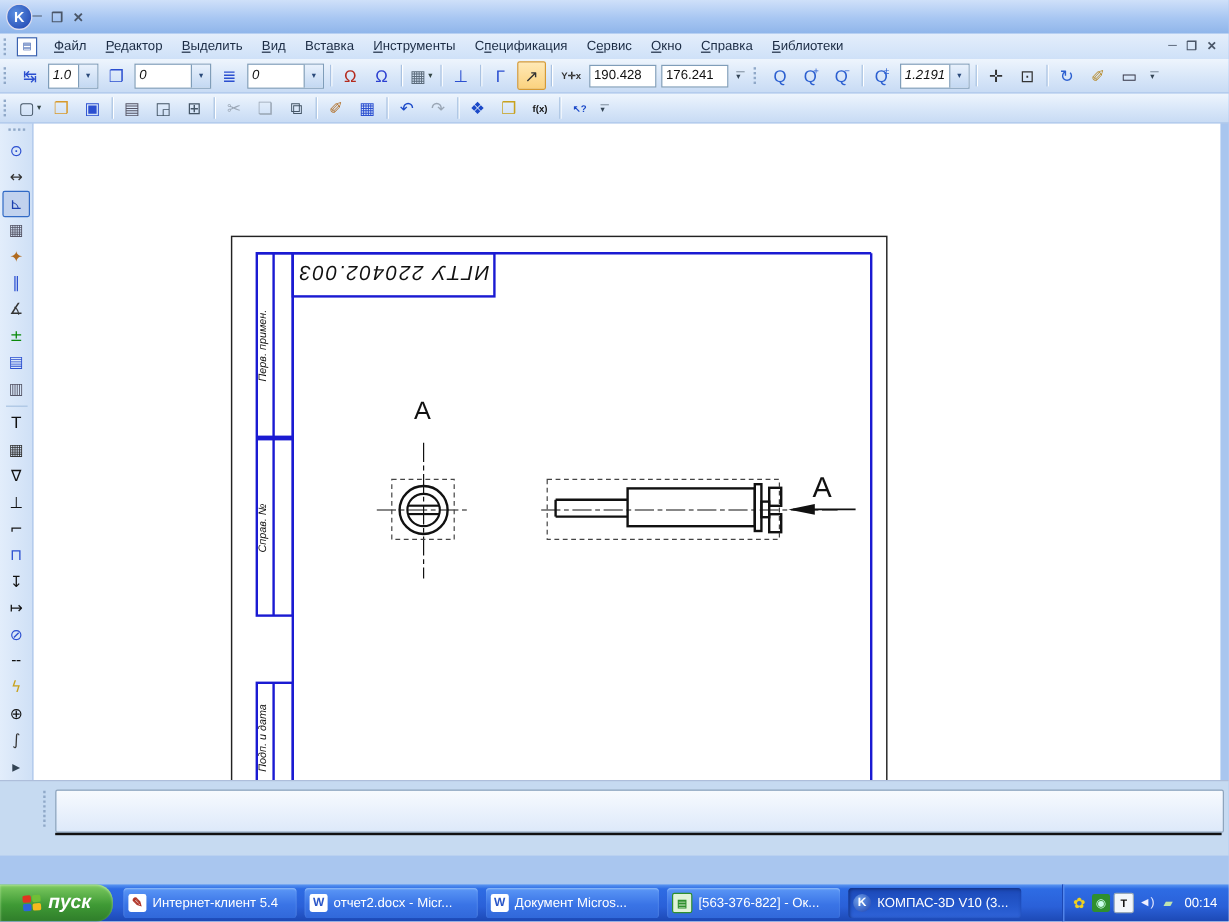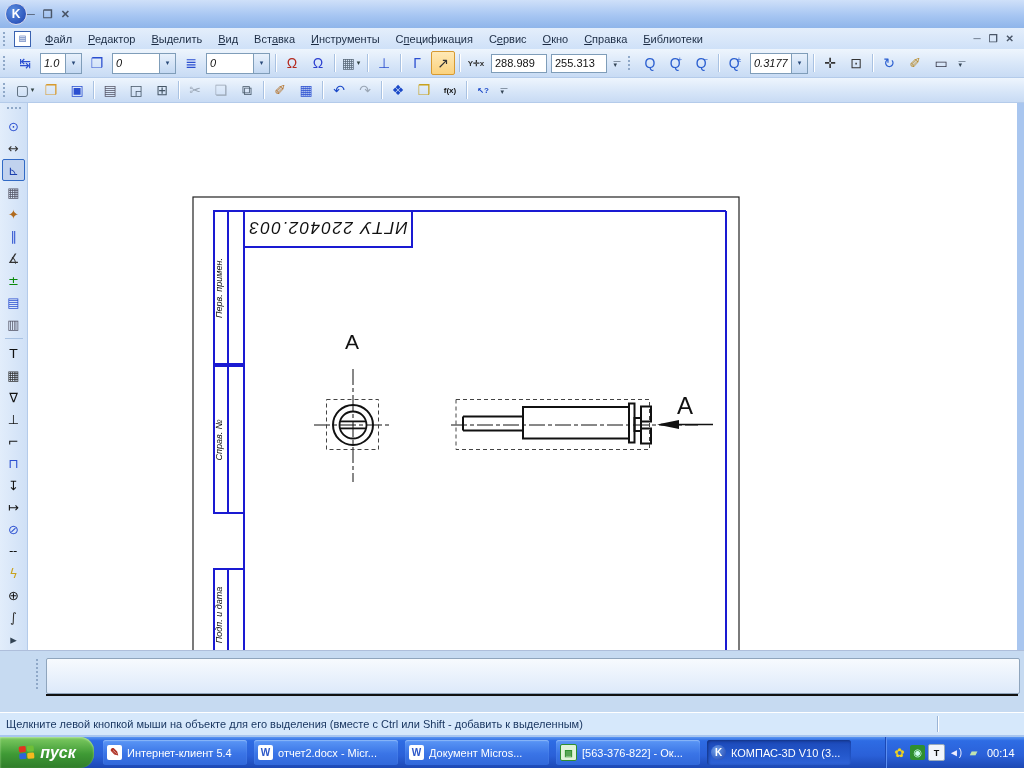--- a/index.html
+++ b/index.html
@@ -153,31 +153,31 @@
         <span class="tbtn" style="color: rgb(43, 63, 208);">Ω</span>
         <span class="tsep"></span>
         <span class="tbtn" style="color: rgb(90, 106, 122);">▦<span class="caret">▾</span></span>
         <span class="tsep"></span>
         <span class="tbtn" style="color: rgb(43, 79, 208);">⊥</span>
         <span class="tsep"></span>
         <span class="tbtn" style="color: rgb(43, 79, 208);">Γ</span>
         <span class="tbtn active" style="color: rgb(51, 51, 51);">↗</span>
         <span class="tsep"></span>
         <span class="tbtn small" style="color: rgb(51, 51, 51);">Y✛x</span>
-        <span class="tin" style="width: 48px;">288.989</span>
-        <span class="tin" style="width: 48px;">255.313</span>
+        <span class="tin" style="width: 48px;">190.428</span>
+        <span class="tin" style="width: 48px;">176.241</span>
         <span class="ovf">—<br>▾</span>
         <span class="gripv"></span>
         <span class="tbtn" style="color: rgb(43, 95, 208);">Q</span>
         <span class="tbtn" style="color: rgb(43, 95, 208);">Q<span class="sup">+</span></span>
         <span class="tbtn" style="color: rgb(43, 95, 208);">Q<span class="sup">−</span></span>
         <span class="tsep"></span>
         <span class="tbtn" style="color: rgb(43, 95, 208);">Q<span class="sup">±</span></span>
         <span class="combo" style="width: 56px;">
-          <span class="cval">0.3177</span>
+          <span class="cval">1.2191</span>
           <span class="cbtn">▾</span>
         </span>
         <span class="tsep"></span>
         <span class="tbtn" style="color: rgb(51, 51, 51);">✛</span>
         <span class="tbtn" style="color: rgb(51, 51, 51);">⊡</span>
         <span class="tsep"></span>
         <span class="tbtn" style="color: rgb(43, 95, 208);">↻</span>
         <span class="tbtn" style="color: rgb(180, 132, 30);">✐</span>
         <span class="tbtn" style="color: rgb(51, 51, 68);">▭</span>
         <span class="ovf">—<br>▾</span>
@@ -302,24 +302,20 @@
         </svg>
       </div>
     </div>
 
     <div class="propbar">
       <span class="pgrip"></span>
       <div class="proppanel"></div>
       <div class="blackline"></div>
     </div>
 
-    <div class="statusbar">
-      <span class="stext">Щелкните левой кнопкой мыши на объекте для его выделения (вместе с Ctrl или Shift - добавить к выделенным)</span>
-      <span class="statdiv"></span>
-    </div>
   </div>
 
   <div class="taskbar">
     <div class="start">
       <svg width="17" height="17" viewBox="0 0 17 17">
         <g transform="rotate(-4 8 8)">
           <rect x="1" y="2" width="7" height="6" rx="1.5" fill="#e2341f"></rect>
           <rect x="9" y="2" width="7" height="6" rx="1.5" fill="#6fbf37"></rect>
           <rect x="1" y="9" width="7" height="6" rx="1.5" fill="#2e64d8"></rect>
           <rect x="9" y="9" width="7" height="6" rx="1.5" fill="#f6b91e"></rect>

